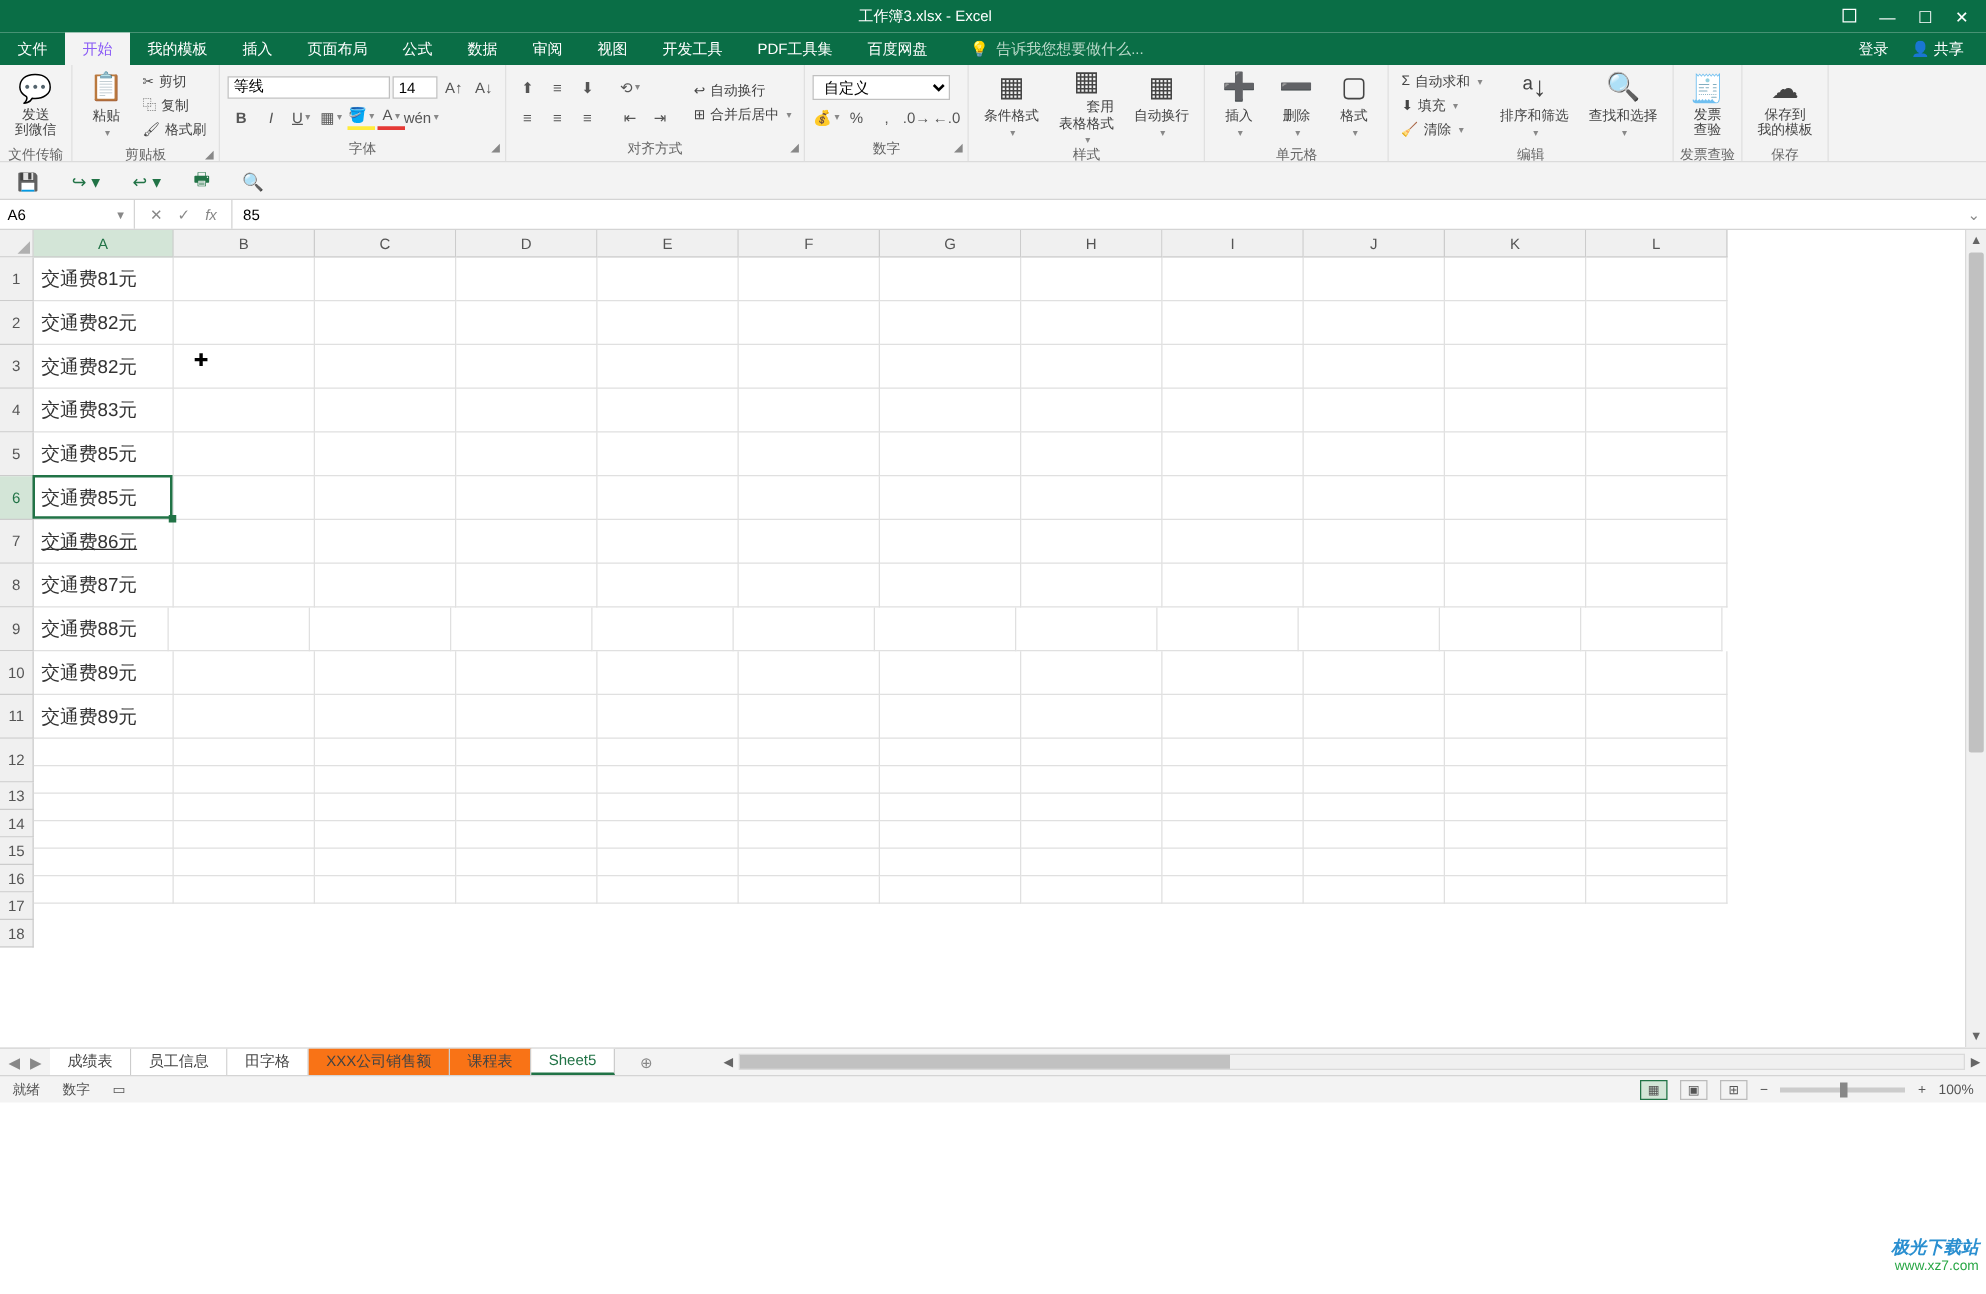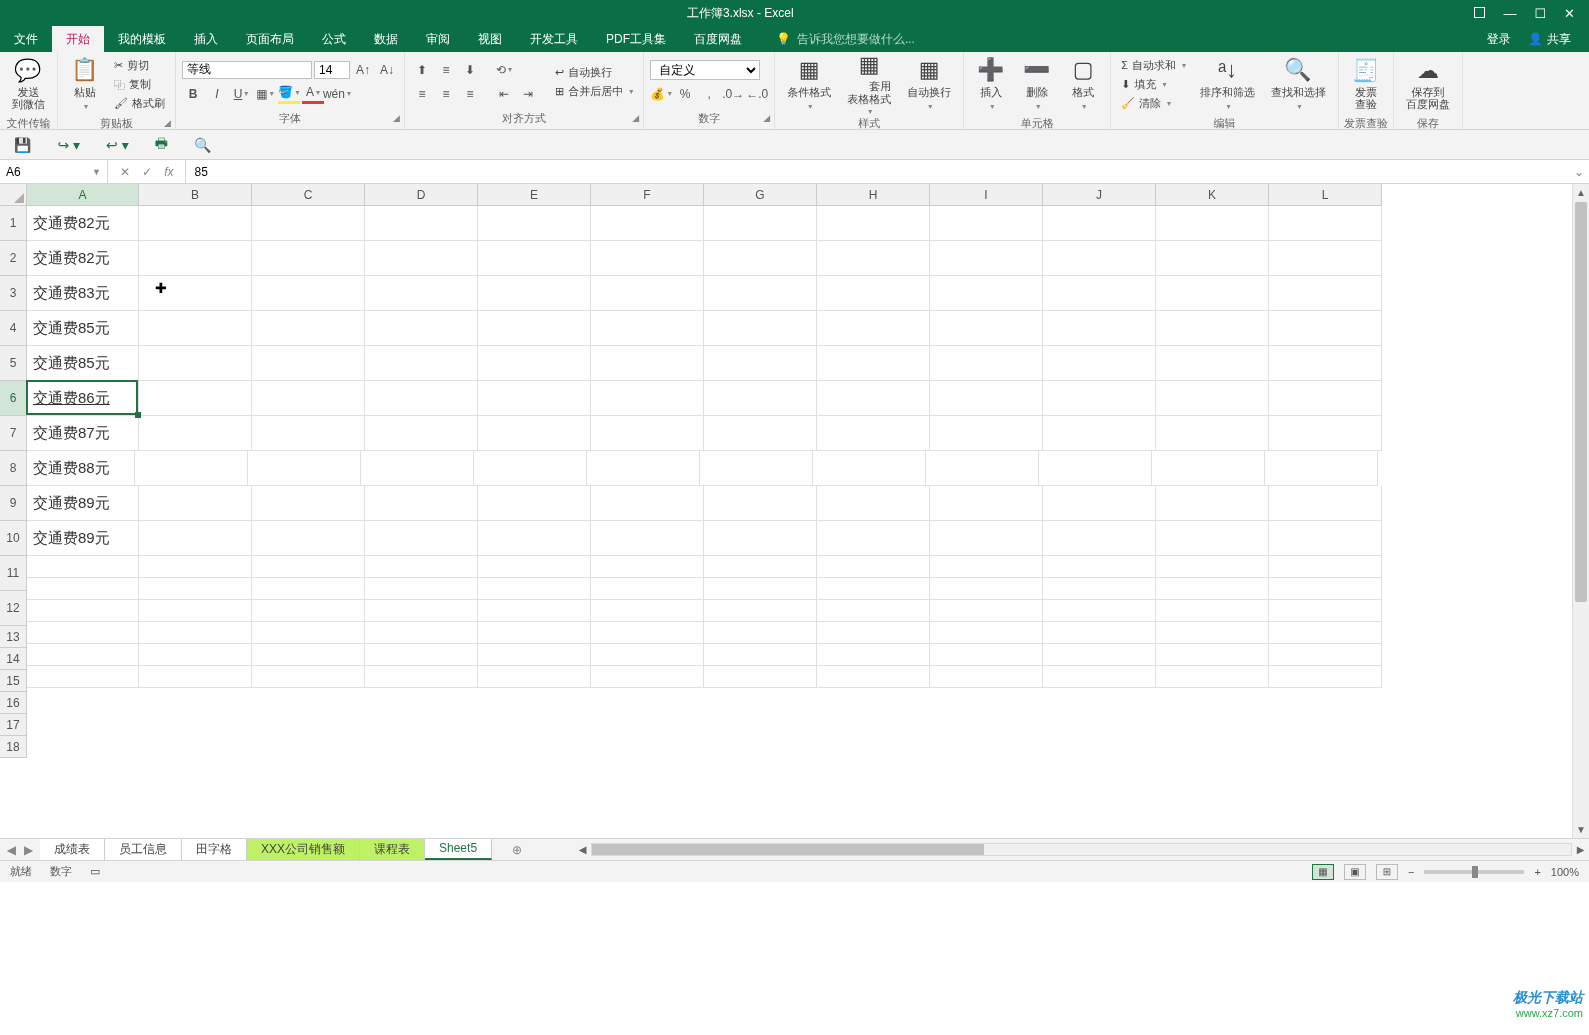--- a/index.html
+++ b/index.html
@@ -8,21 +8,21 @@
 
 .titlebar { height: 26px; background: #0a6e46; display: flex; align-items: center; color: #fff; font-size: 12px; }
 .titlebar .title { flex: 1; text-align: center; }
 .title-controls { display: flex; align-items: center; gap: 18px; padding: 0 14px; }
 .title-controls span { cursor: pointer; font-size: 13px; }
 .sq { display: inline-block; width: 11px; height: 11px; border: 1px solid #fff; }
 
 
 .menubar { height: 26px; background: #0a6e46; display: flex; align-items: center; color: #fff; font-size: 12px; }
 .menubar .tab { padding: 0 14px; height: 26px; display: flex; align-items: center; cursor: pointer; }
-.menubar .tab.active { background: #f3f3f3; color: #be185d; }
+.menubar .tab.active { background: #f3f3f3; color: #8b5cf6; }
 .menubar .tell { color: #b8d8c8; margin-left: 20px; display: flex; align-items: center; gap: 6px; }
 .menubar .right { margin-left: auto; display: flex; gap: 18px; padding-right: 18px; }
 
 
 .ribbon { height: 78px; background: #f3f3f3; border-bottom: 1px solid #d4d4d4; display: flex; }
 .rgroup { border-right: 1px solid #e0e0e0; display: flex; flex-direction: column; height: 100%; }
 .rgroup .content { flex: 1; display: flex; align-items: center; padding: 2px 6px; gap: 4px; font-size: 12px; color: #444; }
 .rgroup .label { height: 18px; font-size: 11px; color: #666; text-align: center; position: relative; }
 .rgroup .label .dlg { position: absolute; right: 4px; top: 2px; font-size: 9px; color: #888; cursor: pointer; }
 .bigbtn { display: flex; flex-direction: column; align-items: center; justify-content: center; gap: 2px; padding: 2px 6px; cursor: pointer; font-size: 11px; color: #444; min-width: 42px; height: 60px; }
@@ -63,21 +63,21 @@
 .cursor-plus { position: absolute; font-size: 14px; color: #000; pointer-events: none; }
 .vscroll { position: absolute; right: 0; top: 0; bottom: 0; width: 17px; background: #f0f0f0; border-left: 1px solid #dadada; }
 .vscroll .up, .vscroll .down { height: 17px; display: flex; align-items: center; justify-content: center; font-size: 10px; color: #666; cursor: pointer; }
 .vscroll .down { position: absolute; bottom: 0; width: 100%; }
 .vscroll .thumb { position: absolute; left: 2px; right: 2px; top: 18px; height: 400px; background: #c1c1c1; border-radius: 2px; }
 
 
 .sheettabs { height: 22px; display: flex; align-items: center; background: #f3f3f3; border-top: 1px solid #d4d4d4; font-size: 12px; }
 .sheettabs .nav { width: 40px; display: flex; justify-content: center; gap: 8px; color: #888; padding: 0 8px; }
 .sheettab { padding: 2px 14px; border-right: 1px solid #ccc; cursor: pointer; color: #444; background: #fff; }
-.sheettab.sp { background: #bef264; }
+.sheettab.sp { background: #f97316; }
 .sheettab.active { background: #fff; border-bottom: 2px solid #217346; color: #217346; font-weight: 500; }
 .newsheet { width: 26px; text-align: center; color: #888; cursor: pointer; margin-left: 12px; }
 .sheettabs .hscroll { flex: 1; margin-left: 30px; display: flex; align-items: center; }
 .sheettabs .hscroll .lt, .sheettabs .hscroll .rt { width: 17px; text-align: center; font-size: 10px; color: #666; cursor: pointer; }
 .sheettabs .hscroll .track { flex: 1; height: 13px; background: #f0f0f0; border: 1px solid #dadada; position: relative; }
 .sheettabs .hscroll .thumb { position: absolute; left: 0; top: 0; bottom: 0; width: 40%; background: #c1c1c1; }
 
 
 .statusbar { height: 22px; background: #f3f3f3; border-top: 1px solid #d4d4d4; display: flex; align-items: center; font-size: 11px; color: #555; padding: 0 10px; gap: 18px; }
 .statusbar .right { margin-left: auto; display: flex; align-items: center; gap: 10px; }
@@ -306,21 +306,21 @@
 查验</span>
         </div>
       </div>
     <div class="label">发票查验</div>
   </div>
   <div class="rgroup">
     <div class="content">
         <div class="bigbtn">
           <span class="ic">☁</span>
           <span style="white-space:pre-line;text-align:center;line-height:1.1">保存到
-百度网盘</span>
+我的模板</span>
         </div>
       </div>
     <div class="label">保存</div>
   </div>
 </div>
 
 <div class="qat">
   <span title="save">💾</span>
   <span>↪ ▾</span>
   <span>↩ ▾</span>
@@ -373,20 +373,34 @@
       <div class="rowhead" style="height: 35px;">12</div>
       <div class="rowhead" style="height: 22px;">13</div>
       <div class="rowhead" style="height: 22px;">14</div>
       <div class="rowhead" style="height: 22px;">15</div>
       <div class="rowhead" style="height: 22px;">16</div>
       <div class="rowhead" style="height: 22px;">17</div>
       <div class="rowhead" style="height: 22px;">18</div>
     </div>
   <div class="cells" id="cells">
       <div class="cellrow">
+        <div class="cell" style="width: 112px; height: 35px;">交通费81元</div>
+        <div class="cell" style="width: 113px; height: 35px;"></div>
+        <div class="cell" style="width: 113px; height: 35px;"></div>
+        <div class="cell" style="width: 113px; height: 35px;"></div>
+        <div class="cell" style="width: 113px; height: 35px;"></div>
+        <div class="cell" style="width: 113px; height: 35px;"></div>
+        <div class="cell" style="width: 113px; height: 35px;"></div>
+        <div class="cell" style="width: 113px; height: 35px;"></div>
+        <div class="cell" style="width: 113px; height: 35px;"></div>
+        <div class="cell" style="width: 113px; height: 35px;"></div>
+        <div class="cell" style="width: 113px; height: 35px;"></div>
+        <div class="cell" style="width: 113px; height: 35px;"></div>
+      </div>
+      <div class="cellrow">
         <div class="cell" style="width: 112px; height: 35px;">交通费82元</div>
         <div class="cell" style="width: 113px; height: 35px;"></div>
         <div class="cell" style="width: 113px; height: 35px;"></div>
         <div class="cell" style="width: 113px; height: 35px;"></div>
         <div class="cell" style="width: 113px; height: 35px;"></div>
         <div class="cell" style="width: 113px; height: 35px;"></div>
         <div class="cell" style="width: 113px; height: 35px;"></div>
         <div class="cell" style="width: 113px; height: 35px;"></div>
         <div class="cell" style="width: 113px; height: 35px;"></div>
         <div class="cell" style="width: 113px; height: 35px;"></div>

